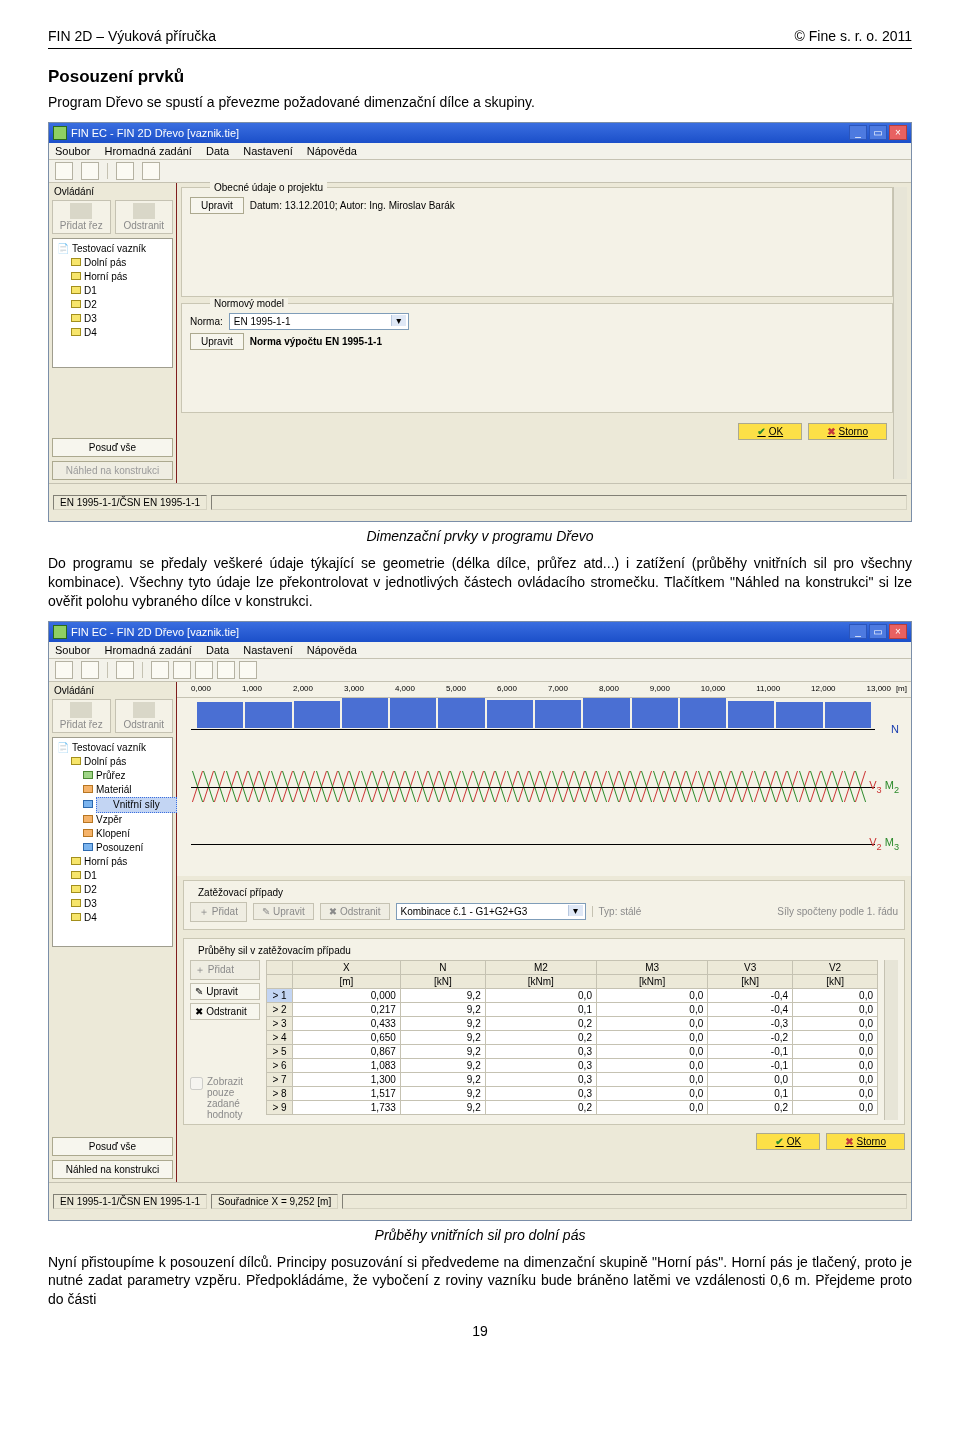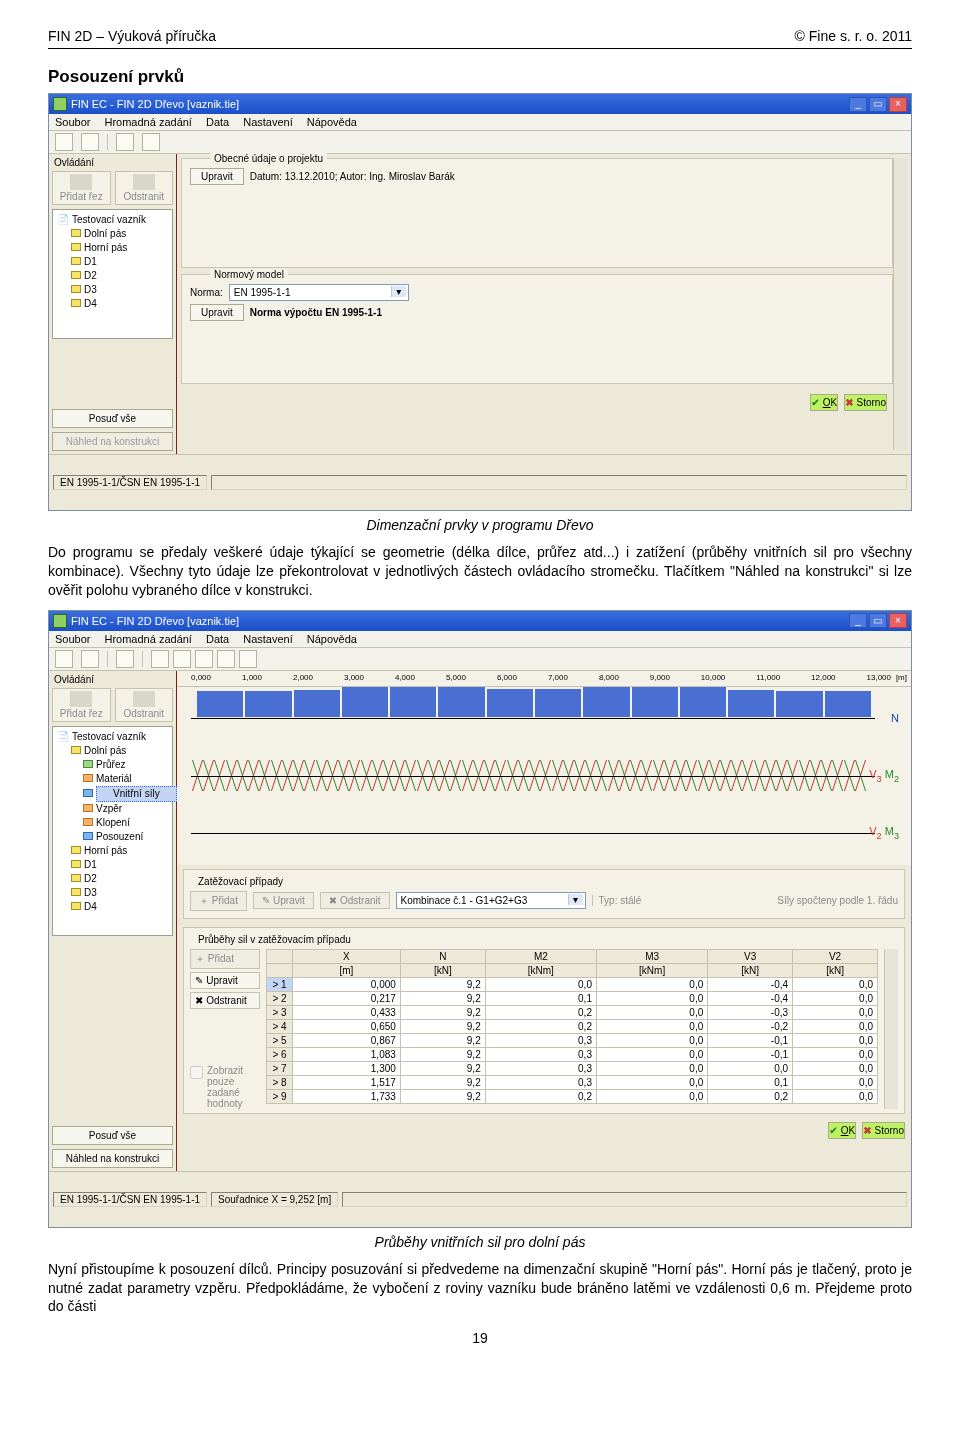--- a/index.html
+++ b/index.html
@@ -90,26 +90,26 @@
   .rowline { display:flex; align-items:center; gap:6px; margin-bottom:3px; font-size:10px; }
   .combo {
     border:1px solid #7f9db9; background:#fff; height:17px; padding:0 18px 0 4px;
     position:relative; display:inline-flex; align-items:center; min-width:180px;
   }
   .combo::after {
     content:"▾"; position:absolute; right:2px; top:1px; font-size:10px;
     background:#dfe8f6; border-left:1px solid #b8c8df; width:14px; text-align:center;
   }
 
-  .statusbar { display:flex; gap:4px; border-top:1px solid #c5c2b2; padding:20px 4px; font-size:10px; background:#ece9d8; }
+  .statusbar { display:flex; gap:4px; border-top:1px solid #c5c2b2; padding:11px 4px; font-size:10px; background:#ece9d8; }
   .statusbar .cell { border:1px inset #d6d3c2; padding:1px 6px; }
   .statusbar .cell.flex { flex:1; }
 
   .footer-btns { display:flex; justify-content:flex-end; gap:6px; padding:4px 6px; }
-  .btn-ok { border:1px solid #aca98f; background:#bef264; padding:2px 0; }
+  .btn-ok { border:1px solid #aca98f; background:#fde047; padding:2px 18px;text-decoration:underline; }
   .btn-ok .tick { color:#2a8a2a; font-weight:bold; margin-right:3px; }
   .btn-st .cross { color:#c43a3a; font-weight:bold; margin-right:3px; }
 
   
   .shot2 .main { padding:0; display:flex; flex-direction:column; }
   .ruler { height:16px; background:#f4f2e7; border-bottom:1px solid #c5c2b2; position:relative; font-size:8px; padding-left:8px; }
   .ruler .ticks { position:absolute; left:14px; right:20px; top:2px; display:flex; justify-content:space-between; }
   .ruler .mlab { position:absolute; right:4px; top:2px; }
   .graph-area { background:#f4f2e7; height:178px; padding:6px 10px; display:flex; flex-direction:column; gap:6px; font-size:8px; }
   .diag { position:relative; flex:1; }
@@ -149,20 +149,21 @@
 
 <div class="page">
 
   <div class="hdr">
     <span>FIN 2D – Výuková příručka</span>
     <span>© Fine s. r. o. 2011</span>
   </div>
   <hr class="hdr-line">
 
   <h2>Posouzení prvků</h2>
+  <p class="body-text">Program Dřevo se spustí a převezme požadované dimenzační dílce a skupiny.</p>
 
   <div class="shot">
     <div class="titlebar">
       <span class="icon-tb"></span>
       <span>FIN EC - FIN 2D Dřevo [vaznik.tie]</span>
       <div class="winbtns">
         <span>_</span>
         <span>▭</span>
         <span class="close">×</span>
       </div>

